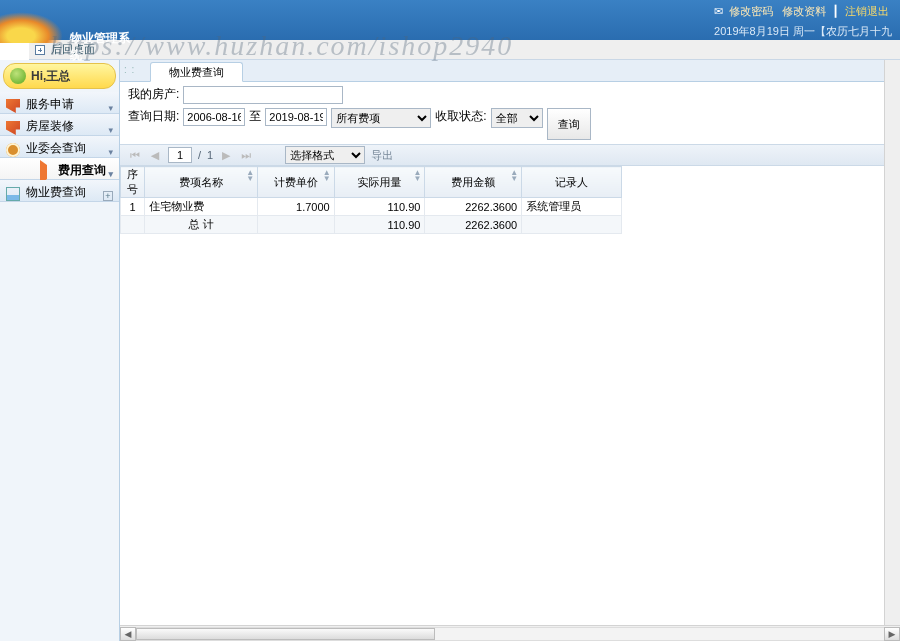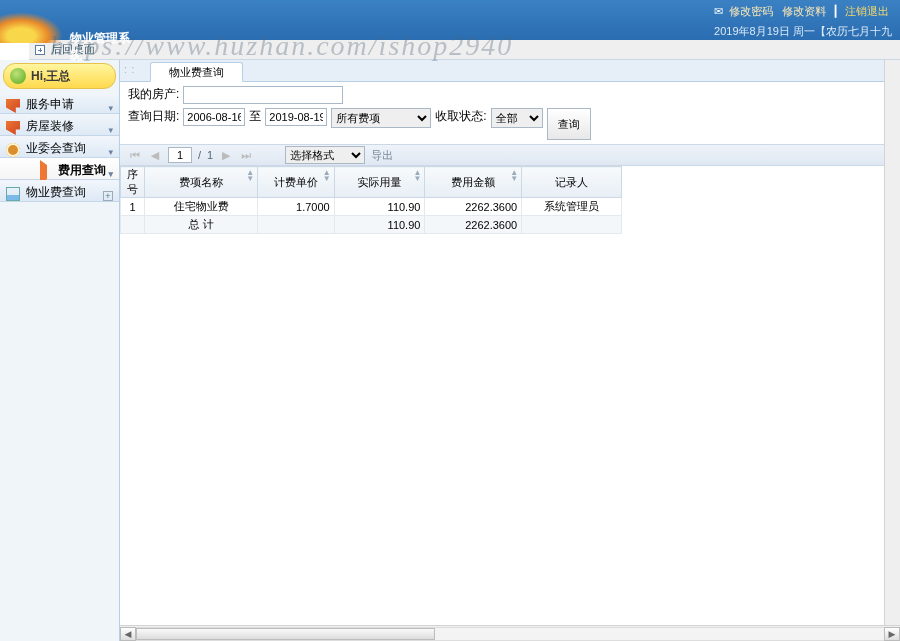--- a/index.html
+++ b/index.html
@@ -50,21 +50,21 @@
 
 .pager { height: 22px; background: linear-gradient(#eef3f9,#dfe8f2); border-top:1px solid #cbd9e7; border-bottom:1px solid #cbd9e7; display:flex; align-items:center; padding:0 8px; gap:6px; font-size:11px; color:#567; }
 .pager .pbtn { width:14px; text-align:center; color:#789; cursor:pointer; }
 .pager .pbtn.dis { color:#bbb; }
 .pager input { width:24px; height:16px; border:1px solid #a9b7c6; text-align:center; font-size:11px; }
 .pager select { height:18px; border:1px solid #a9b7c6; font-size:11px; width:80px; }
 
 .grid { border-collapse: collapse; width: 502px; margin: 0; }
 .grid th { background: linear-gradient(#f7fafc,#e8eef5); border:1px solid #cbd9e7; height:20px; font-size:11px; font-weight:normal; padding:0 4px; position:relative; }
 .grid th .sort { position:absolute; right:3px; top:3px; font-size:8px; color:#9ab; line-height:6px; }
-.grid td { border:1px solid #e4e9ef; height:18px; font-size:11px; padding:0 4px;text-align:center; }
+.grid td { border:1px solid #e4e9ef; height:18px; font-size:11px; padding:0 4px; }
 .grid .num { text-align:right; }
 .grid .ctr { text-align:center; }
 .grid .total td { background:#f4f7fa; }
 
 .scroll-h { position:absolute; left:0; right:0; bottom:0; height:16px; background:#efefef; border-top:1px solid #d3d3d3; display:flex; align-items:center; }
 .scroll-h .sbtn { width:16px; height:14px; background:linear-gradient(#fff,#ddd); border:1px solid #bbb; display:flex;align-items:center;justify-content:center;font-size:9px;color:#666;cursor:pointer; }
 .scroll-h .track { flex:1; height:14px; background:#f3f3f3; border:1px solid #ddd; border-left:0;border-right:0; position:relative; }
 .scroll-h .thumb { position:absolute; left:0; top:0; bottom:0; width:40%; background:linear-gradient(#fafafa,#dcdcdc); border:1px solid #bcbcbc; }
 
 .scroll-v { position:absolute; top:0; bottom:16px; right:0; width:16px; background:#efefef; border-left:1px solid #d3d3d3; }

